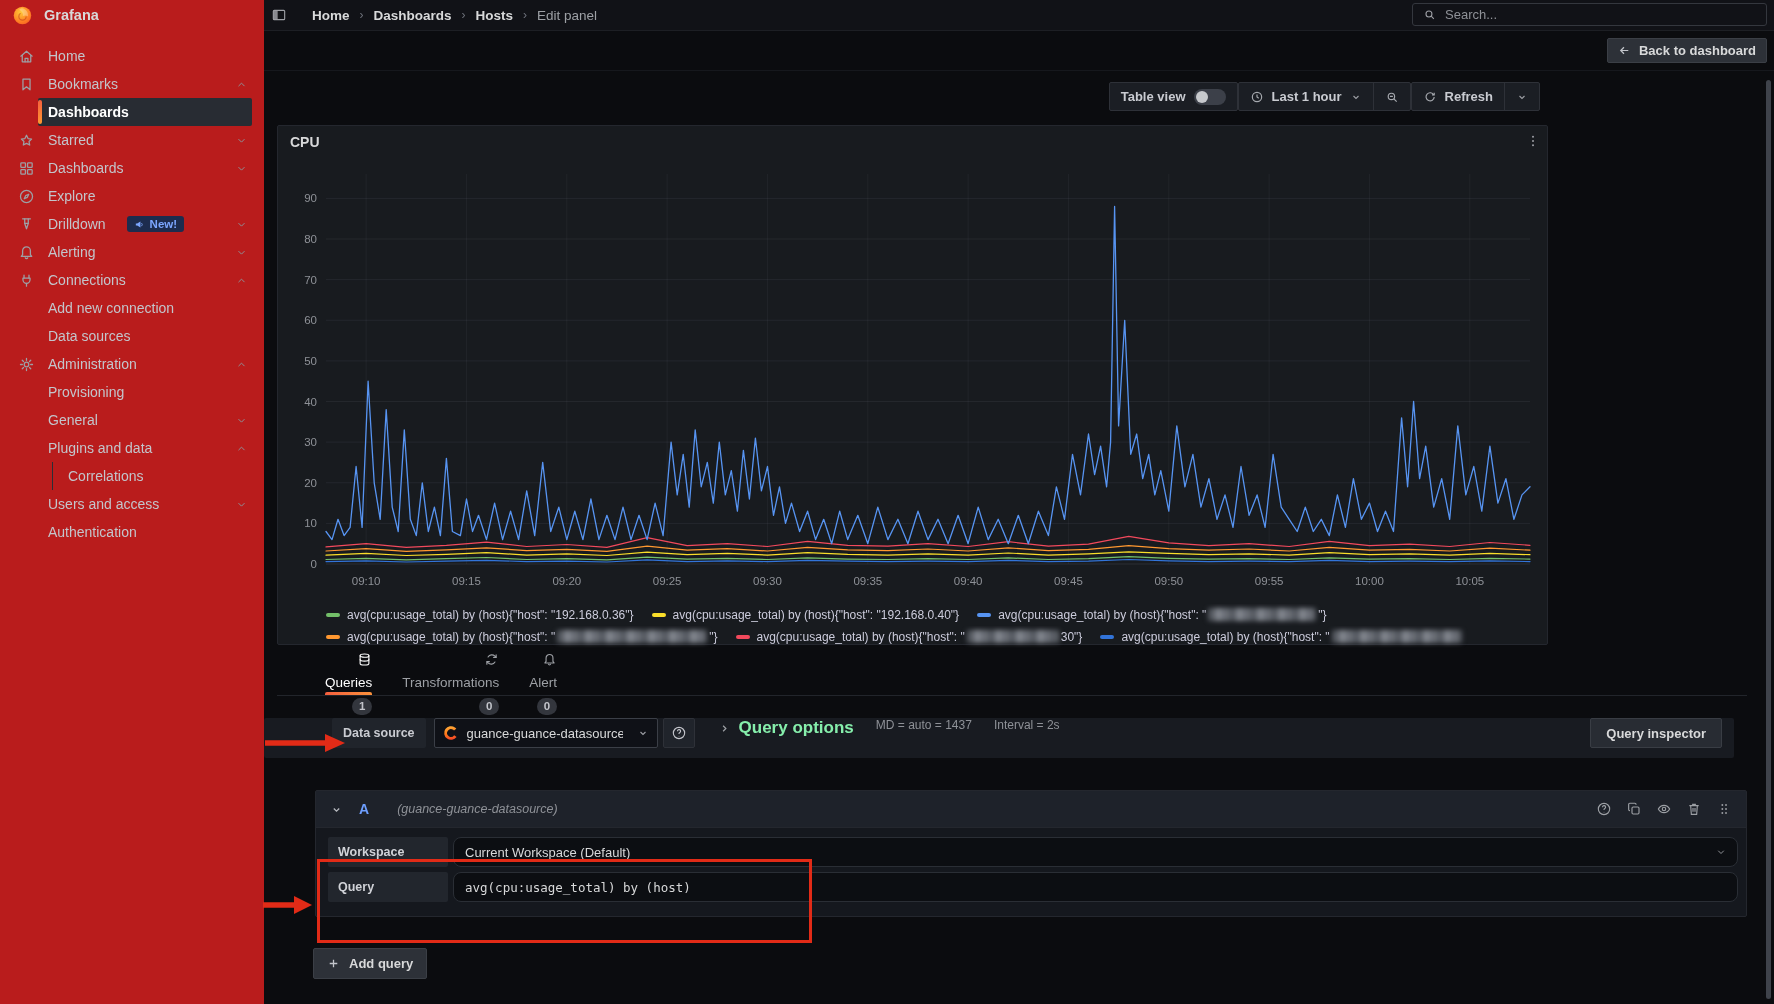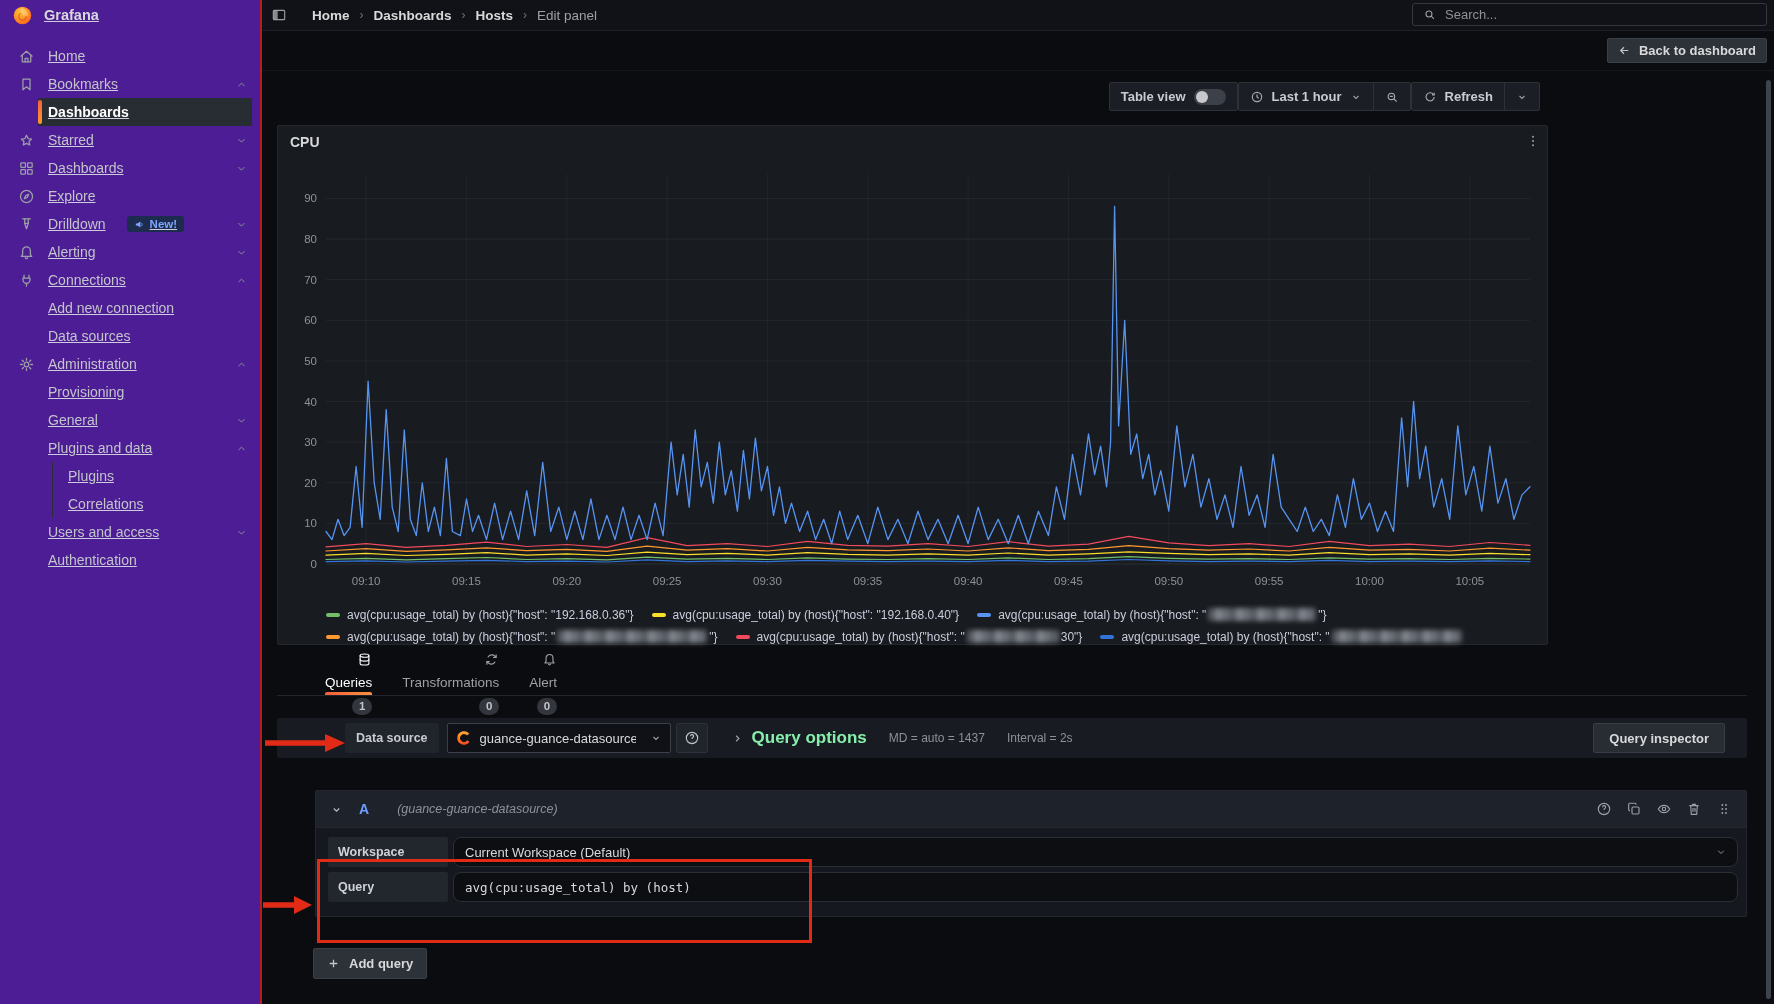--- a/index.html
+++ b/index.html
@@ -2,21 +2,21 @@
 <html style="--annot: #e22b17;"><head>
 <meta charset="utf-8">
 <style>
   html,body{margin:0;padding:0;background:#000;}
   .screen{position:relative;width:1774px;height:1004px;background:#0b0c0f;overflow:hidden;
     font-family:"Liberation Sans",sans-serif;color:#ccccdc;-webkit-font-smoothing:antialiased;}
   .icon{display:inline-flex;align-items:center;justify-content:center;}
   .icon svg{width:100%;height:100%;display:block;}
 
   
-  .sidebar{position:absolute;left:0;top:0;width:260px;height:100%;background:#4c1d95;border-right:2px solid #b91c1c;z-index:5;text-decoration:underline;}
+  .sidebar{position:absolute;left:0;top:0;width:260px;height:100%;background:#b91c1c;border-right:4px solid #b91c1c;z-index:5;}
   .sb-head{height:30px;display:flex;align-items:center;padding:0 12px;gap:11px;}
   .logo{width:21px;height:21px;cursor:pointer;}
   .brand{font-size:14.5px;font-weight:700;color:#d8d9da;}
   .sb-nav{padding-top:12px;}
   .sb-item{position:relative;height:28px;display:flex;align-items:center;gap:13px;padding:0 12px 0 18px;font-size:14px;color:#c3c5cb;cursor:pointer;}
   .sb-item .icon{width:17px;height:17px;color:#9d9fa5;flex:none;}
   .sb-item .chev{width:13px;height:13px;margin-left:auto;color:#8e9197;}
   .sb-item.lvl1{padding-left:48px;}
   .sb-item.lvl2{padding-left:68px;}
   .sb-item.lvl2::before{content:"";position:absolute;left:52px;top:0;bottom:0;width:1px;background:#2b2e35;}
@@ -66,21 +66,21 @@
 
   
   .tabs{position:absolute;left:17px;top:622px;width:1470px;height:44px;display:flex;align-items:stretch;gap:30px;padding-left:48px;border-bottom:1px solid #22252b;box-sizing:border-box;}
   .tab{position:relative;display:flex;align-items:flex-end;gap:8px;font-size:13.5px;font-weight:500;color:#9da0a5;cursor:pointer;flex-direction:column;}
   .tab .icon{width:15px;height:15px;}
   .tab.active{color:#fff;}
   .tab.active::after{content:"";position:absolute;left:0;right:0;bottom:0;height:3px;border-radius:2px 2px 0 0;background:linear-gradient(90deg,#f55f3e,#fb923c);}
   .count{background:#33363d;border-radius:9px;padding:0 7px;font-size:11.5px;height:17px;line-height:17px;color:#c3c5cb;font-weight:600;}
 
   
-  .ds-row{position:absolute;left:17px;top:688px;width:1470px;height:40px;background:#181b21;border-radius:2px;display:flex;align-items:center;box-sizing:border-box;padding-right:22px;}
+  .ds-row{position:absolute;left:4px;top:688px;width:1470px;height:40px;background:#181b21;border-radius:2px;display:flex;align-items:flex-start;box-sizing:border-box;padding-right:12px;}
   .ds-label{margin-left:68px;height:30px;display:flex;align-items:center;padding:0 11px;background:#20242b;border-radius:2px;font-size:12.5px;font-weight:600;color:#c9cbd1;}
   .ds-picker{margin-left:8px;width:224px;height:30px;background:#0f1117;border:1px solid #3b3f47;border-radius:2px;display:flex;align-items:center;gap:8px;padding:0 8px;cursor:pointer;box-sizing:border-box;}
   .ds-picker .glogo{width:16px;height:16px;flex:none;}
   .ds-picker .nm{font-size:13px;color:#d8d9da;white-space:nowrap;overflow:hidden;width:156px;}
   .ds-picker .chev{width:12px;height:12px;color:#9d9fa5;margin-left:auto;}
   .ds-help{margin-left:5px;width:32px;height:30px;background:#20242b;border:1px solid #2e3138;border-radius:2px;color:#c3c5cb;cursor:pointer;display:flex;align-items:center;justify-content:center;}
   .ds-help .icon{width:16px;height:16px;}
   .qopt{margin-left:24px;display:flex;align-items:center;gap:9px;cursor:pointer;}
   .qopt .icon{width:11px;height:11px;color:#9da0a5;}
   .qopt .lbl{font-size:17px;font-weight:600;color:#86efac;}
@@ -285,23 +285,20 @@
             </svg>
           </span>
         </div>
         <div class="sb-item lvl1">
           <span class="label">Plugins and data</span>
           <span class="icon chev">
             <svg viewBox="0 0 24 24" fill="none" stroke="currentColor" stroke-width="1.8" stroke-linecap="round" stroke-linejoin="round">
               <path d="M7 14.5l5-5 5 5"></path>
             </svg>
           </span>
-        </div>
-        <div class="sb-item lvl2">
-          <span class="label">Plugins</span>
         </div>
         <div class="sb-item lvl2">
           <span class="label">Correlations</span>
         </div>
         <div class="sb-item lvl1">
           <span class="label">Users and access</span>
           <span class="icon chev">
             <svg viewBox="0 0 24 24" fill="none" stroke="currentColor" stroke-width="1.8" stroke-linecap="round" stroke-linejoin="round">
               <path d="M7 10l5 5 5-5"></path>
             </svg>

